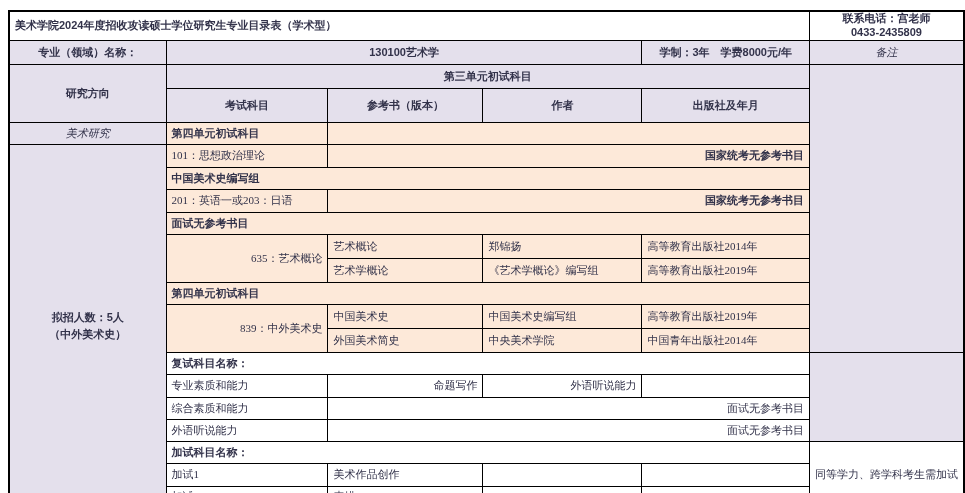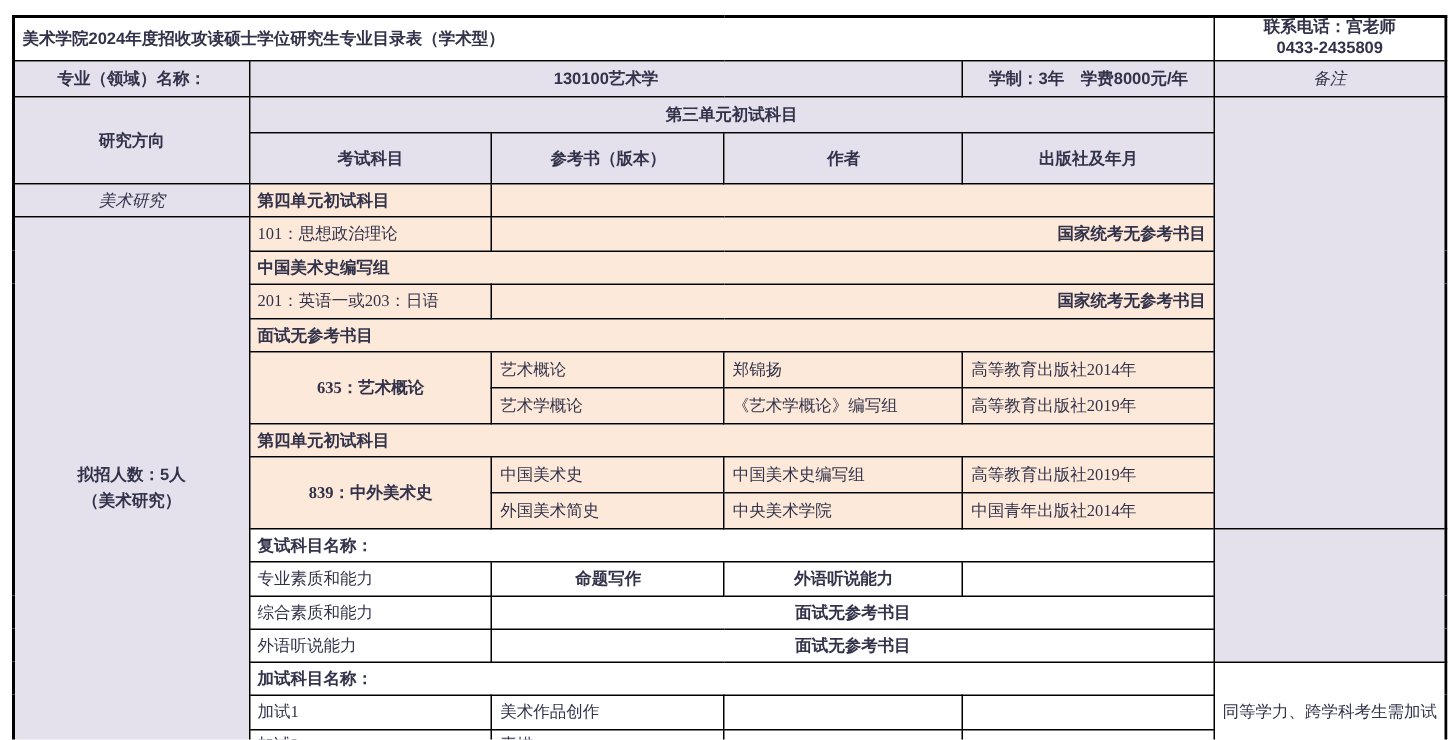--- a/index.html
+++ b/index.html
@@ -20,21 +20,21 @@
     border:1px solid #000;
     font-size:11px;
     color:var(--ink);
     padding:0 5px;
     overflow:hidden;
     white-space:nowrap;
     vertical-align:middle;
   }
   td.hdr{font-family:"Liberation Sans","DejaVu Sans",sans-serif;font-weight:bold;color:#000;text-align:center;}
   td.section{font-family:"Liberation Sans","DejaVu Sans",sans-serif;font-weight:bold;color:#000;text-align:left;}
-  td.center{text-align:center;font-weight:bold;}
+  td.center{text-align:right;}
   td.lav{background:var(--lavender);}
   td.peach{background:var(--peach);}
   td.title-cell{
     font-family:"Liberation Sans","DejaVu Sans",sans-serif;
     font-weight:bold;color:#000;text-align:left;font-size:16px;
   }
   td.contact-cell{
     font-family:"Liberation Sans","DejaVu Sans",sans-serif;
     font-weight:bold;color:#000;text-align:center;font-size:9px;line-height:1.25;padding:0 2px;
   }
@@ -89,21 +89,21 @@
 
   <tr style="height:22px">
     <td class="soft lav">美术研究</td>
     <td class="section peach">第四单元初试科目</td>
     <td colspan="3" class="peach"></td>
   </tr>
 
   <tr style="height:23px">
     <td rowspan="16" class="enroll-cell lav">
       <div>拟招人数：5人</div>
-      <div>（美术研究）</div>
+      <div>（中外美术史）</div>
     </td>
     <td class="peach">101：思想政治理论</td>
     <td colspan="3" class="boldmid peach">国家统考无参考书目</td>
   </tr>
 
   <tr style="height:22px">
     <td colspan="4" class="section peach">中国美术史编写组</td>
   </tr>
 
   <tr style="height:23px">

